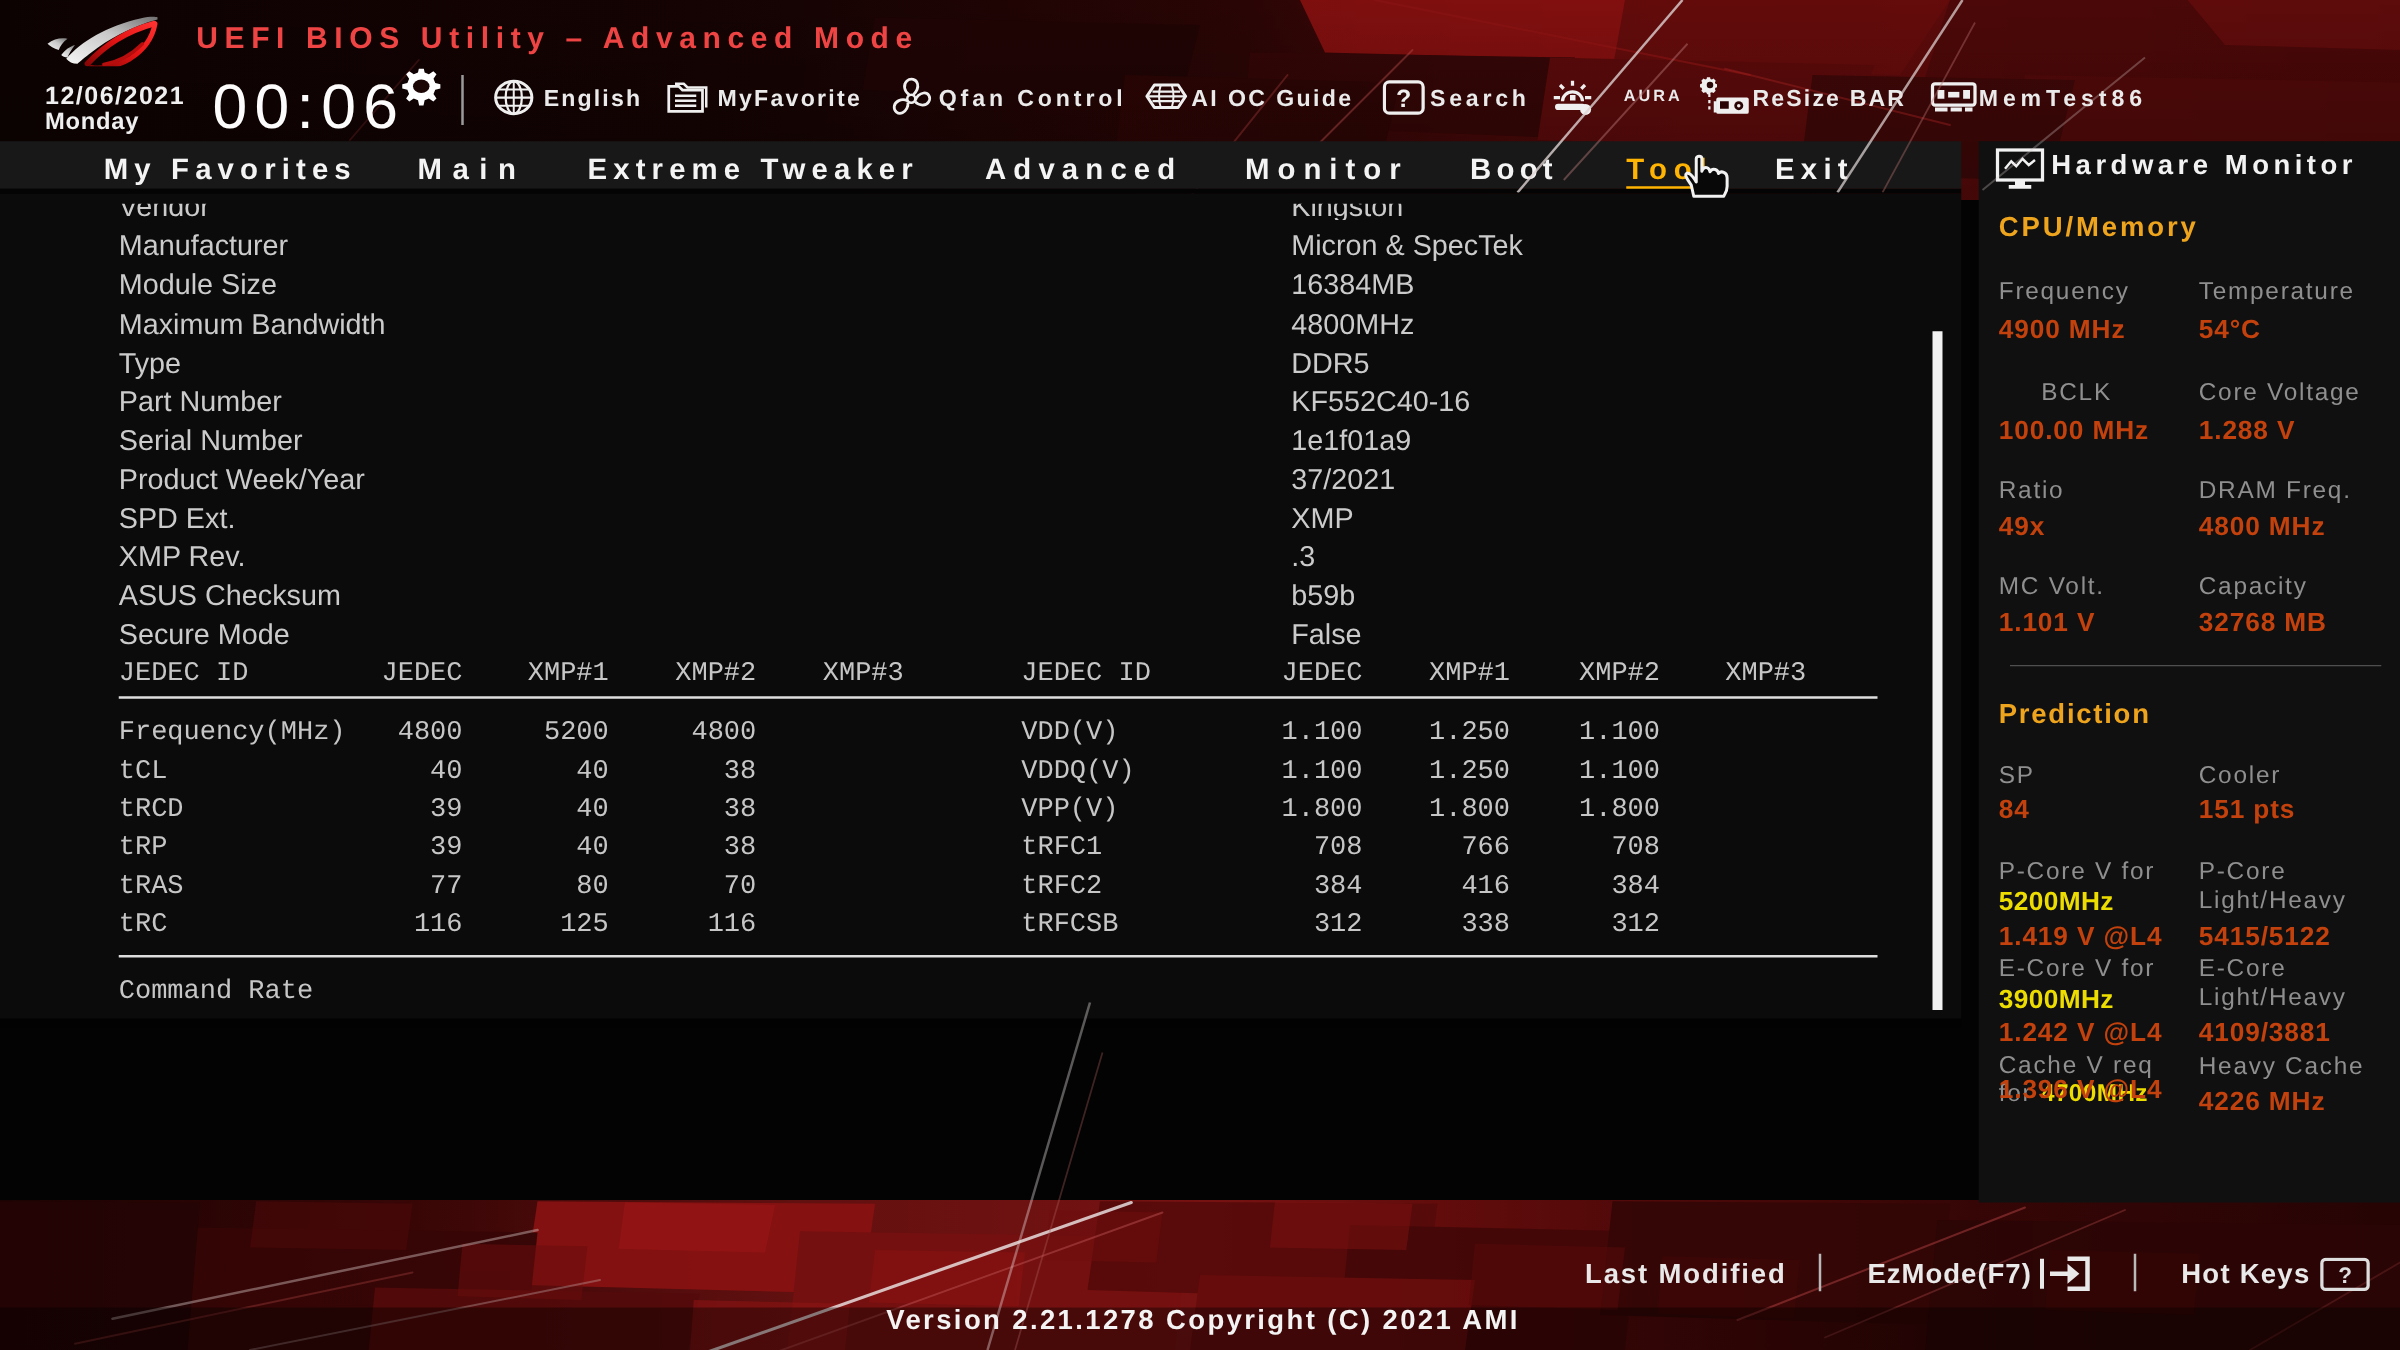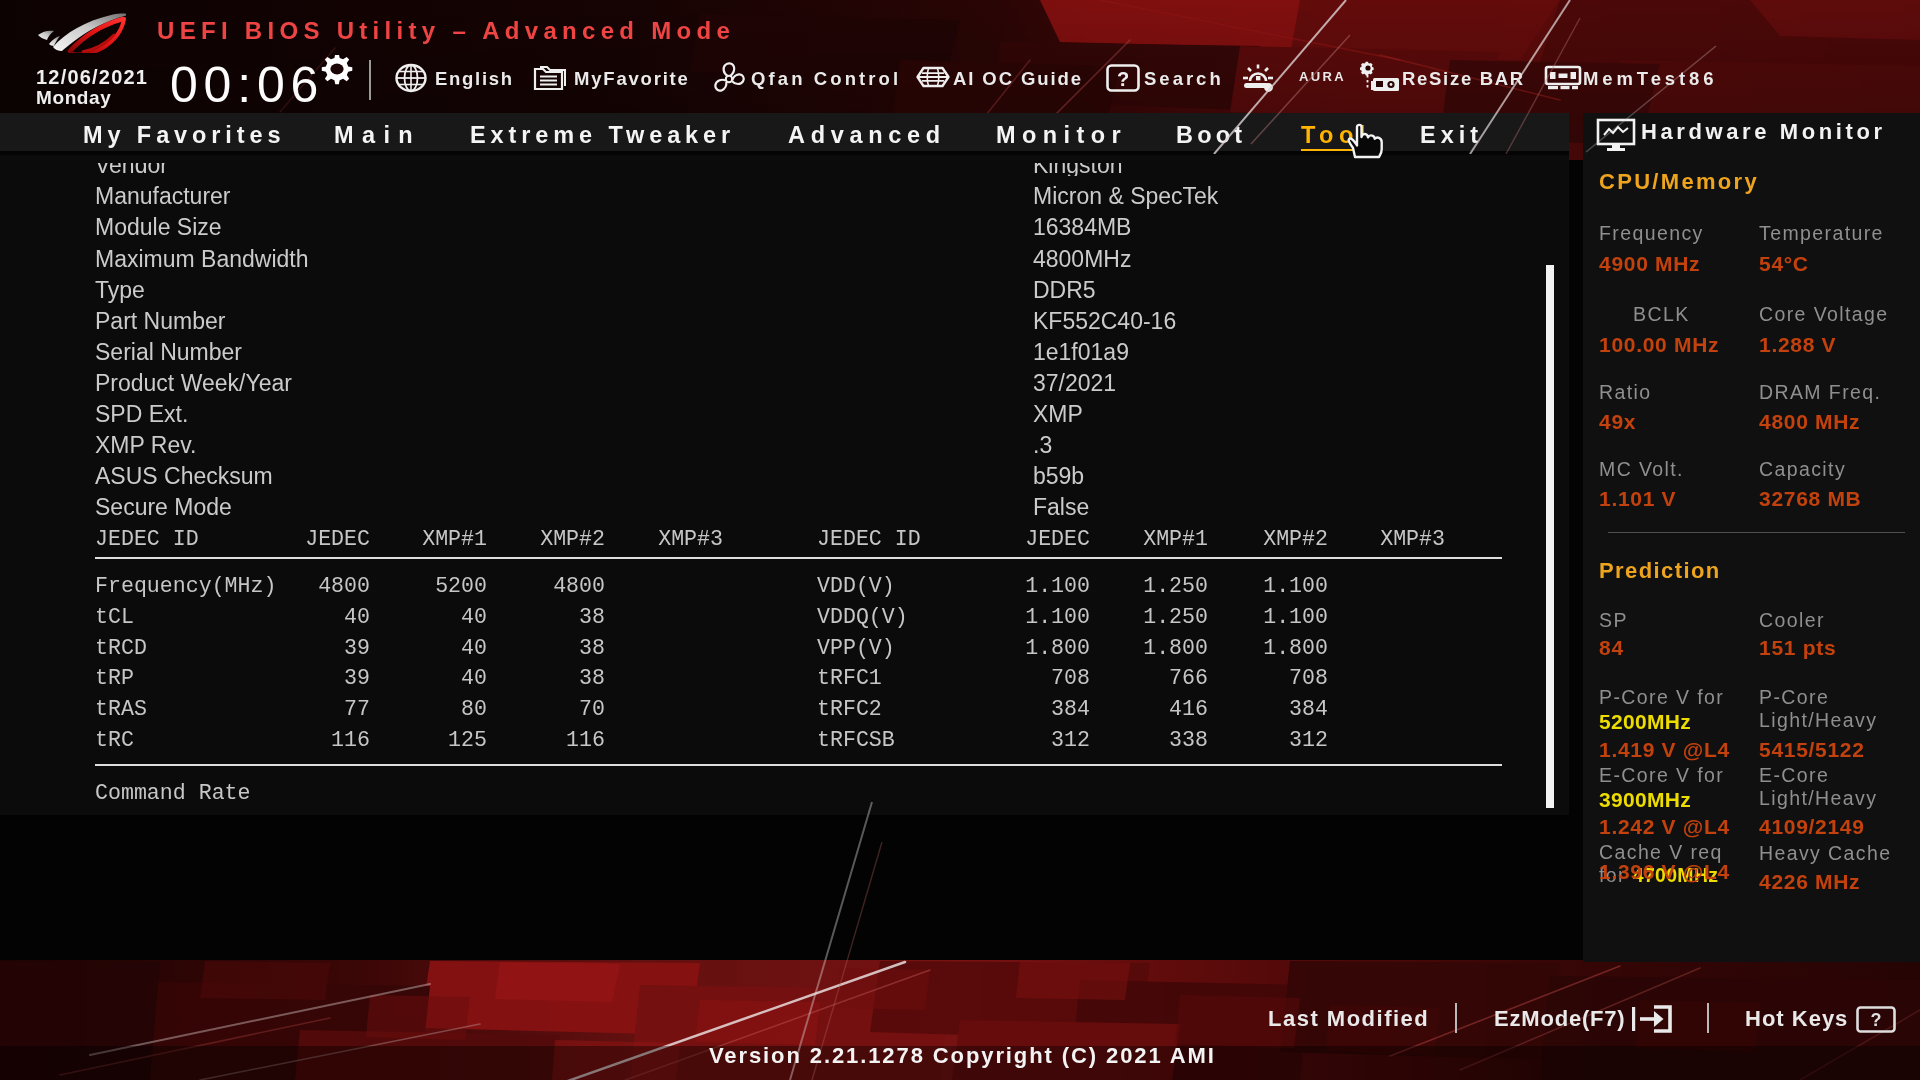--- a/index.html
+++ b/index.html
@@ -247,21 +247,21 @@
     <div class="t sbl" style="left:176px;top:574.5px;">P-Core</div>
     <div class="t b yel" style="left:16px;top:597.5px;font-size:21px;letter-spacing:0.3px;">5200MHz</div>
     <div class="t sbl" style="left:176px;top:597.5px;">Light/Heavy</div>
     <div class="t sbv" style="left:16px;top:625.5px;">1.419 V @L4</div>
     <div class="t sbv" style="left:176px;top:625.5px;">5415/5122</div>
     <div class="t sbl" style="left:16px;top:652.5px;">E-Core V for</div>
     <div class="t sbl" style="left:176px;top:652.5px;">E-Core</div>
     <div class="t b yel" style="left:16px;top:675.5px;font-size:21px;letter-spacing:0.3px;">3900MHz</div>
     <div class="t sbl" style="left:176px;top:675.5px;">Light/Heavy</div>
     <div class="t sbv" style="left:16px;top:702.5px;">1.242 V @L4</div>
-    <div class="t sbv" style="left:176px;top:702.5px;">4109/2149</div>
+    <div class="t sbv" style="left:176px;top:702.5px;">4109/3881</div>
     <div class="t sbl" style="left:16px;top:729.5px;">Cache V req</div>
     <div class="t sbl" style="left:176px;top:730.5px;">Heavy Cache</div>
     <div class="t sbl" style="left:16px;top:752.5px;">for <span class="b yel" style="letter-spacing:0.3px;">4700MHz</span></div>
     <div class="t sbv" style="left:176px;top:757.5px;">4226 MHz</div>
     <div class="t sbv" style="left:16px;top:748px;">1.396 V @L4</div>
   </div>
   <div id="scrollbar"></div>
   <div id="header">
     <svg class="t" style="left:35px;top:9px;" width="95" height="44" viewBox="0 0 95 44">
       <defs>

